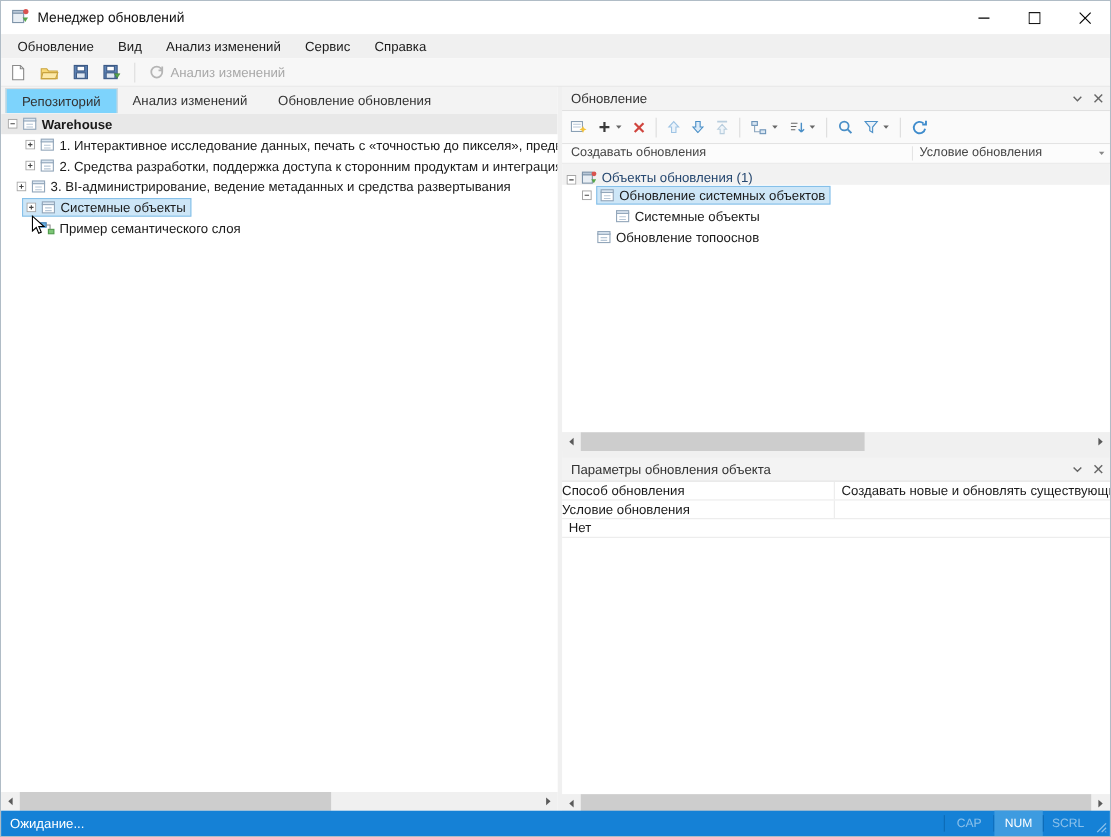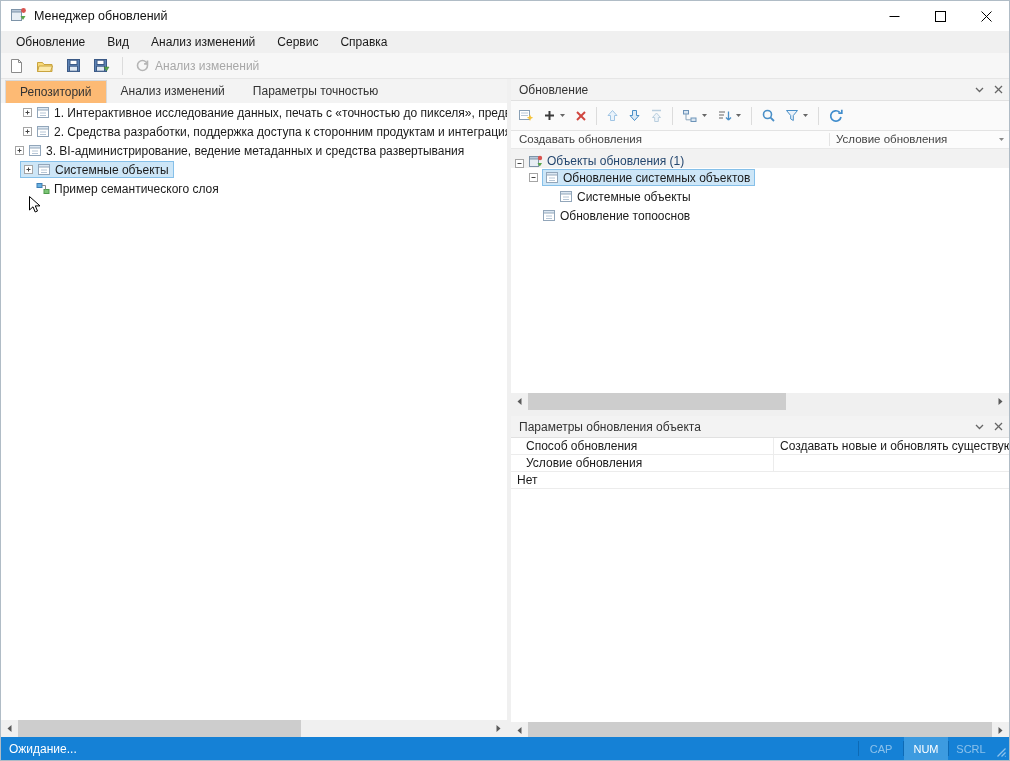--- a/index.html
+++ b/index.html
@@ -25,21 +25,21 @@
 
   
   .main { position: absolute; left: 0; top: 78px; right: 0; bottom: 23px; }
   .left-panel { position: absolute; left: 0; top: 0; width: 506px; height: 100%; background: #fff; }
   .splitter { position: absolute; left: 506px; top: 0; width: 4px; height: 100%; background: #f0f0f0; }
   .right-panel { position: absolute; left: 510px; top: 0; right: 0; height: 100%; background: #f0f0f0; }
 
   
   .tabs { position: absolute; left: 0; top: 0; right: 0; height: 24px; background: #f3f3f3; display: flex; align-items: flex-end; padding-left: 4px; }
   .tab { padding: 0 14px; line-height: 23px; font-size: 12px; color: #333; }
-  .tab.active { background: #fdba74; border: 1px solid #d9d9d9; border-bottom: none; line-height: 22px; }
+  .tab.active { background: #7dd3fc; border: 1px solid #d9d9d9; border-bottom: none; line-height: 22px; }
 
   
   .tree { position: absolute; left: 0; top: 24px; right: 0; bottom: 17px; background: #fff; overflow: hidden; font-size: 12px; color: #1a1a1a; }
   .trow { height: 19px; display: flex; align-items: center; white-space: nowrap; overflow: hidden; }
   .exp { flex: 0 0 auto; margin-right: 4px; }
   .ticon { flex: 0 0 auto; margin-right: 4px; }
   .tspacer { flex: 0 0 auto; width: 13px; }
   .bold { font-weight: bold; }
   .row-gray { background: #e8e8e8; }
   .sel { display: inline-flex; align-items: center; background: #cde6f7; border: 1px solid #86c0e9; height: 17px; padding: 0 4px 0 2px; }
@@ -60,21 +60,21 @@
   .colhead2 { position: absolute; left: 325px; top: 2px; }
   .col-div { position: absolute; left: 318px; top: 2px; bottom: 2px; width: 1px; background: #e4e4e4; }
   .colhead-caret { position: absolute; right: 4px; top: 6px; }
   .utree { position: absolute; left: 0; top: 70px; right: 0; height: 244px; background: #fff; font-size: 12px; color: #1a1a1a; overflow: hidden; }
   .row-root { background: #f2f2f2; align-items: flex-end; }
   .navy { color: #25476f; }
   .u-hscroll { position: absolute; left: 0; top: 314px; right: 0; height: 17px; background: #f0f0f0; display: flex; bottom: auto; }
   .pp-header { top: 337px; }
   .propgrid { position: absolute; left: 0; top: 359px; right: 0; height: 284px; background: #fff; font-size: 12px; color: #1a1a1a; }
   .prow { height: 17px; display: flex; border-bottom: 1px solid #ececec; align-items: center; }
-  .pname { width: 248px; padding-left: 0; border-right: 1px solid #ececec; height: 100%; display: flex; align-items: center; margin-left: 15px; }
+  .pname { width: 248px; padding-left: 0; border-right: 1px solid #ececec; height: 100%; display: flex; align-items: center; }
   .pval { flex: 1; padding-left: 6px; white-space: nowrap; overflow: hidden; }
   .pp-hscroll { position: absolute; left: 0; top: 643px; right: 0; height: 17px; background: #f0f0f0; display: flex; bottom: auto; }
 
   
   .statusbar { position: absolute; left: 0; right: 0; bottom: 0; height: 23px; background: #1581d6; color: #fff; display: flex; align-items: center; font-size: 12px; text-align: right; }
   .status-text { padding-left: 8px; }
   .status-right { margin-left: auto; display: flex; align-items: stretch; height: 100%; }
   .ssep { width: 1px; background: #0d6ab5; margin: 4px 0; }
   .ind { width: 44px; display: flex; align-items: center; justify-content: center; font-size: 11px; color: rgba(255,255,255,0.5); }
   .ind.active { color: #fff; background: #3d9be0; }
@@ -162,24 +162,37 @@
       <span>Анализ изменений</span>
     </span>
   </div>
 
   <div class="main">
 
     <div class="left-panel">
       <div class="tabs">
         <div class="tab active">Репозиторий</div>
         <div class="tab">Анализ изменений</div>
-        <div class="tab">Параметры точностью</div>
+        <div class="tab">Обновление обновления</div>
       </div>
 
       <div class="tree">
+        <div class="trow row-gray" style="padding-left:6px">
+          <svg class="exp" width="9" height="9">
+              <rect x="0.5" y="0.5" width="8" height="8" fill="#fff" stroke="#a5a5a5"></rect>
+              <line x1="2.5" y1="4.5" x2="6.5" y2="4.5" stroke="#444"></line>
+            </svg>
+          <svg class="ticon" width="14" height="13">
+              <rect x="1.5" y="3.5" width="11" height="8" fill="#fff" stroke="#92a6ba"></rect>
+              <rect x="1.5" y="1.5" width="11" height="2.5" fill="#dce7f2" stroke="#92a6ba"></rect>
+              <line x1="4" y1="7" x2="10" y2="7" stroke="#b6c6d6"></line>
+              <line x1="4" y1="9.5" x2="10" y2="9.5" stroke="#b6c6d6"></line>
+            </svg>
+          <span class="bold">Warehouse</span>
+        </div>
 
         <div class="trow" style="padding-left:22px">
           <svg class="exp" width="9" height="9">
               <rect x="0.5" y="0.5" width="8" height="8" fill="#fff" stroke="#a5a5a5"></rect>
               <line x1="2.5" y1="4.5" x2="6.5" y2="4.5" stroke="#444"></line>
               <line x1="4.5" y1="2.5" x2="4.5" y2="6.5" stroke="#444"></line>
             </svg>
           <svg class="ticon" width="14" height="13">
               <rect x="1.5" y="3.5" width="11" height="8" fill="#fff" stroke="#92a6ba"></rect>
               <rect x="1.5" y="1.5" width="11" height="2.5" fill="#dce7f2" stroke="#92a6ba"></rect>

